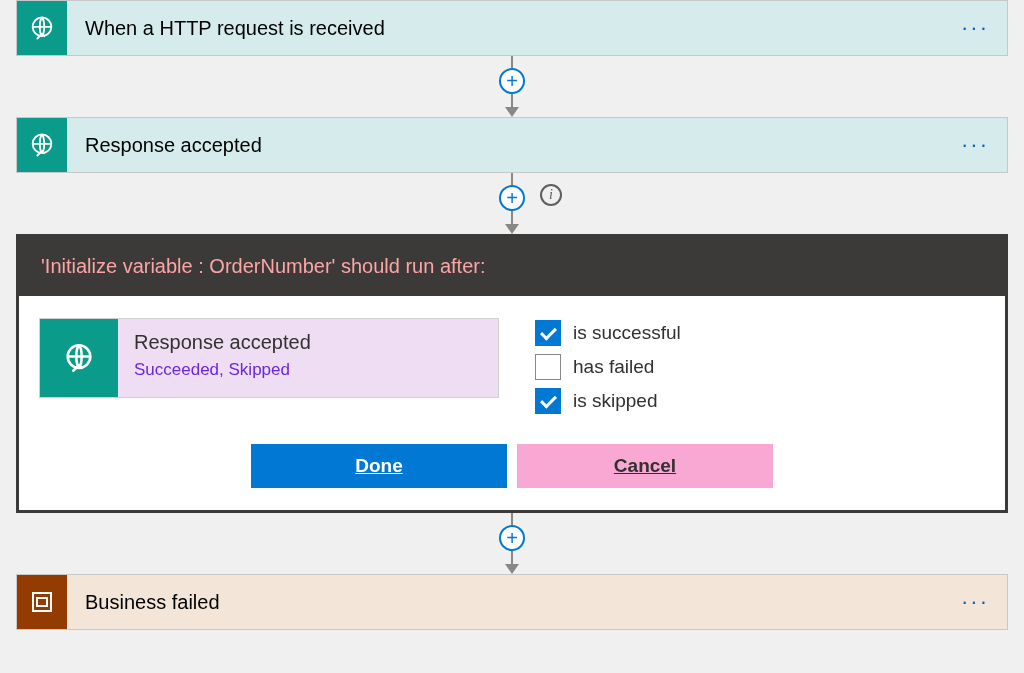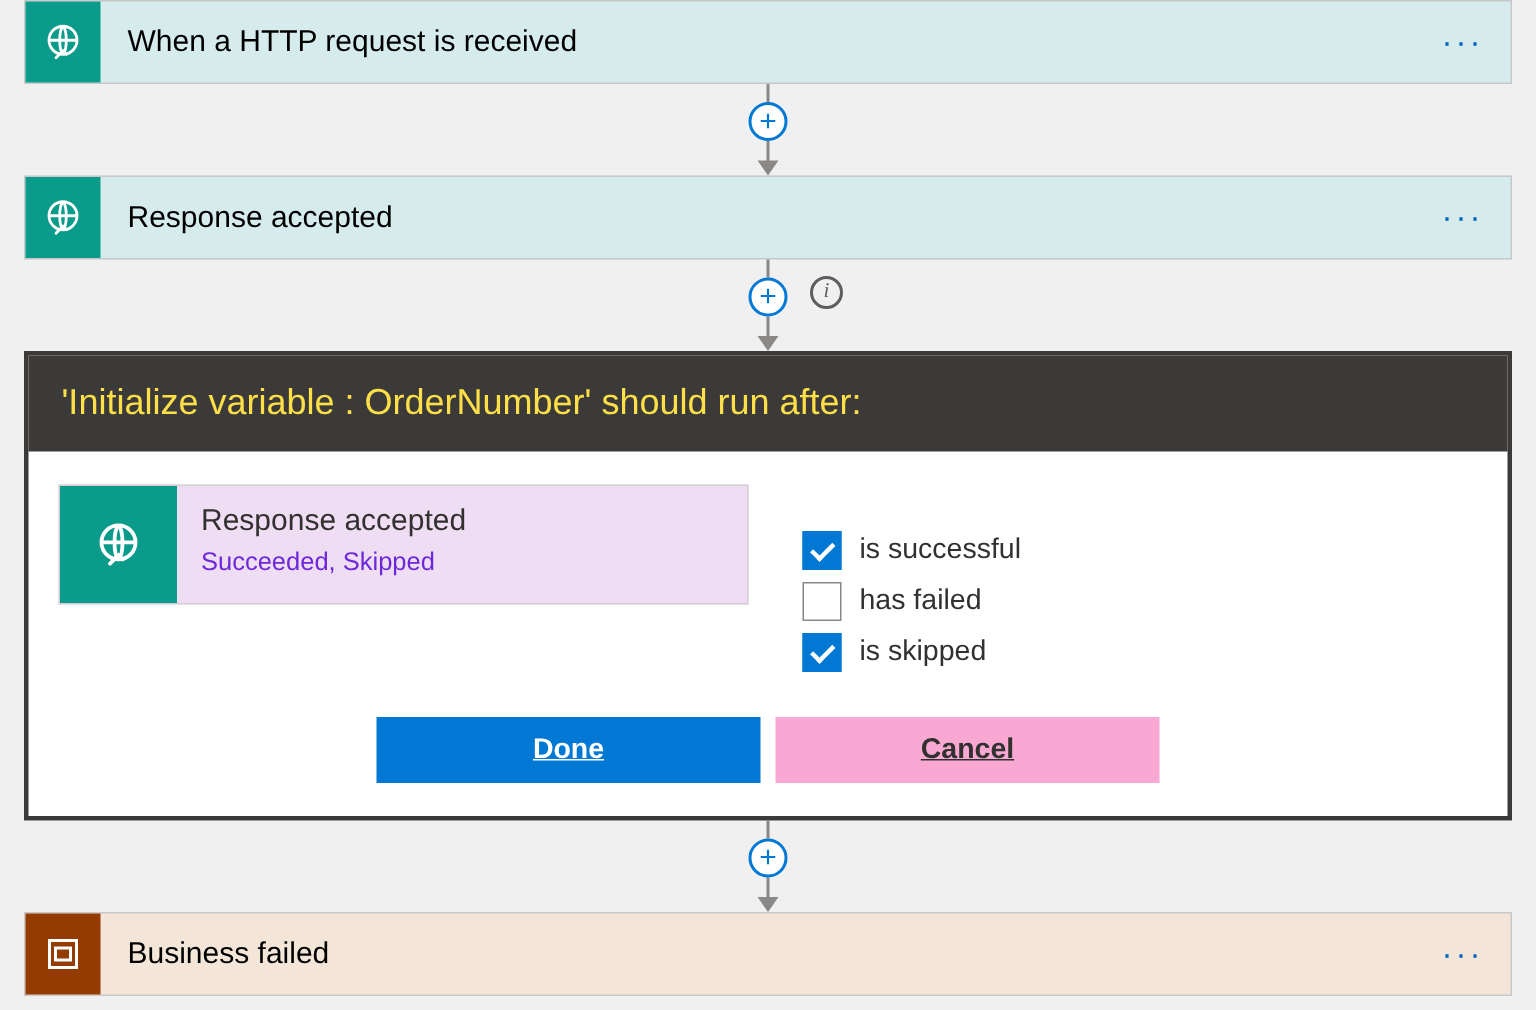--- a/index.html
+++ b/index.html
@@ -96,23 +96,23 @@
     font-size: 14px;
     color: #605e5c;
   }
 
   .runafter-panel {
     border: 3px solid #3b3a39;
     background: #fff;
   }
   .runafter-header {
     background: #3b3a39;
-    color: #fde047;
+    color: #fca5a5;
     padding: 18px 22px;
-    font-size: 24px;
+    font-size: 20px;
   }
   .runafter-body {
     display: flex;
     padding: 22px 20px 10px 20px;
     align-items: flex-start;
     gap: 36px;
   }
   .predecessor {
     display: flex;
     border: 1px solid #d0d0d0;
@@ -136,21 +136,20 @@
     margin-bottom: 6px;
   }
   .predecessor .pred-status {
     font-size: 17px;
     color: #6d28d9;
   }
   .options {
     display: flex;
     flex-direction: column;
     gap: 4px;
-    margin-top: 29px;
   }
   .opt-row {
     display: flex;
     align-items: center;
     gap: 12px;
     height: 30px;
   }
   .chk {
     width: 26px; height: 26px;
     border: 1px solid #8a8886;

